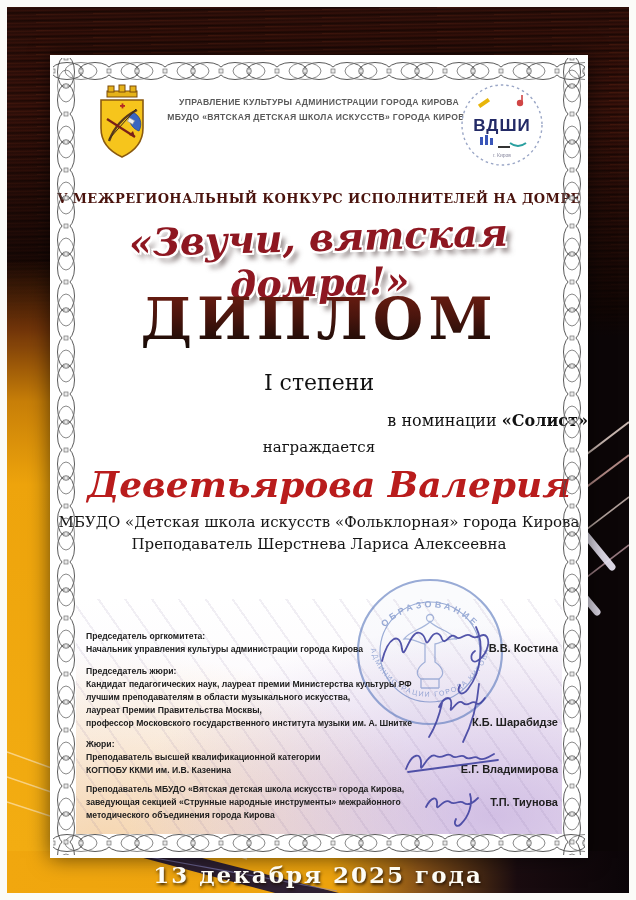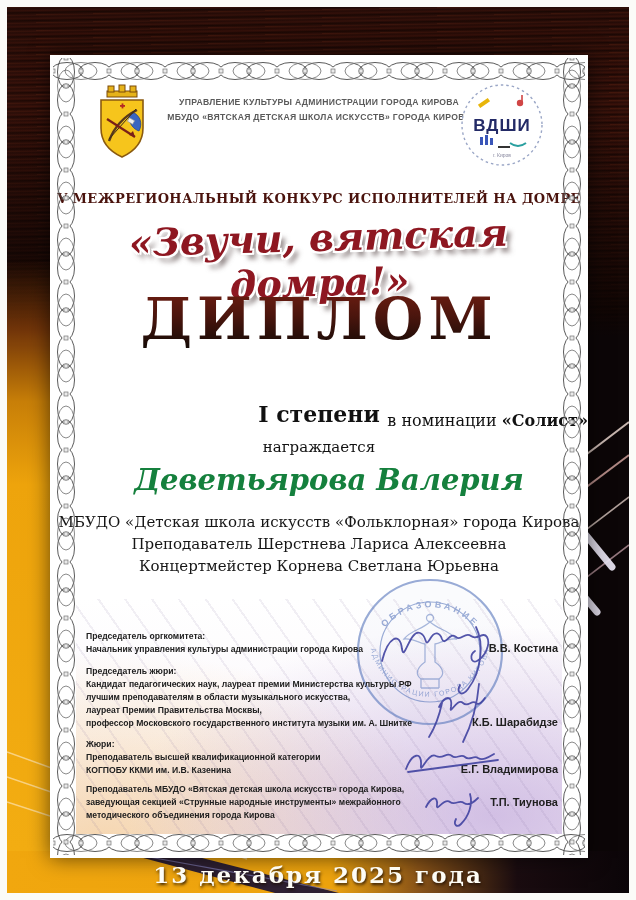--- a/index.html
+++ b/index.html
@@ -64,24 +64,24 @@
   .diploma-word{
     top:234px;font-family:"DejaVu Serif",serif;font-weight:bold;font-size:58px;
     letter-spacing:5px;color:#381009;line-height:1.05;
   }
   @supports ((-webkit-background-clip:text) or (background-clip:text)){
     .diploma-word{
       background:linear-gradient(180deg,#6f1e12 0%,#4a150d 45%,#120a06 100%);
       -webkit-background-clip:text;background-clip:text;color:transparent;
     }
   }
-  .degree{top:315px;font-family:"DejaVu Serif",serif;font-weight:bold;font-size:22px;color:#111;margin-top:31px;}
+  .degree{top:315px;font-family:"DejaVu Serif",serif;font-weight:normal;font-size:22px;color:#111;}
   .nomination{top:356px;font-family:"DejaVu Serif",serif;font-size:16px;color:#111;text-align:right;}
   .awarded{top:383px;font-family:"DejaVu Serif",serif;font-size:15px;color:#111;}
-  .winner-name{top:408px;font-family:"DejaVu Serif",serif;font-style:italic;font-weight:bold;font-size:29px;color:#15803d;padding-left:20px;}
+  .winner-name{top:408px;font-family:"DejaVu Serif",serif;font-style:italic;font-weight:bold;font-size:36px;color:#b91c1c;padding-left:20px;}
   .school-block{top:456px;font-family:"DejaVu Serif",serif;font-size:15px;color:#161616;line-height:22px;}
   .jury{position:absolute;left:36px;right:30px;top:575px;z-index:6;font-size:8.6px;font-weight:bold;color:#202020;line-height:13px;text-align:left;}
   .jury-block{position:relative;padding-right:88px;}
   .jb1{margin-bottom:9px;}.jb2{margin-bottom:8px;}.jb3{margin-bottom:6px;}
   .sig-name{position:absolute;right:0;bottom:1px;font-size:11px;white-space:nowrap;}
   .jb4 .sig-name{bottom:13px;}
   .stamp{position:absolute;left:295px;top:512px;z-index:4;filter:blur(.3px);opacity:.62;}
   .sig-layer{position:absolute;left:0;top:0;z-index:7;pointer-events:none;}
   .date-line{
     position:absolute;left:0;right:0;top:861px;z-index:8;text-align:center;
@@ -200,21 +200,20 @@
   <div class="abs nomination">
     <span>в номинации</span>
     <strong>«Солист»</strong>
   </div>
   <div class="abs awarded">награждается</div>
   <div class="abs winner-name">Деветьярова Валерия</div>
 
   <div class="abs school-block">
     <div>МБУДО «Детская школа искусств «Фольклорная» города Кирова</div>
     <div>Преподаватель Шерстнева Лариса Алексеевна</div>
-    <div>Концертмейстер Корнева Светлана Юрьевна</div>
   </div>
 
   <svg class="stamp" width="170" height="170" viewBox="-85 -85 170 170">
     <defs>
       <path id="arcTop" d="M -60,8 A 60.5,60.5 0 0 1 60,8" fill="none"></path>
       <path id="arcBottom" d="M -60,-8 A 60.5,60.5 0 0 0 60,-8" fill="none"></path>
     </defs>
     <circle r="72" fill="rgba(110,140,200,.05)" stroke="#5b79bd" stroke-width="2.2"></circle>
     <circle r="50" fill="none" stroke="#5b79bd" stroke-width="1.2"></circle>
     <text font-family="Liberation Sans, sans-serif" font-size="9" letter-spacing="3" fill="#5b79bd" font-weight="bold">

